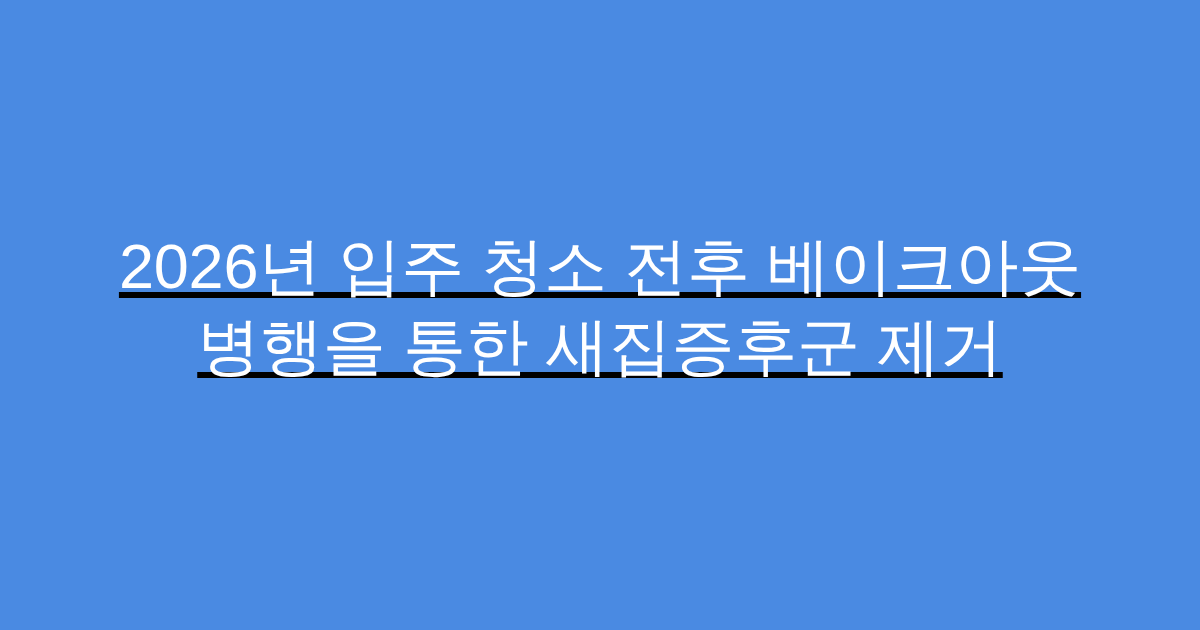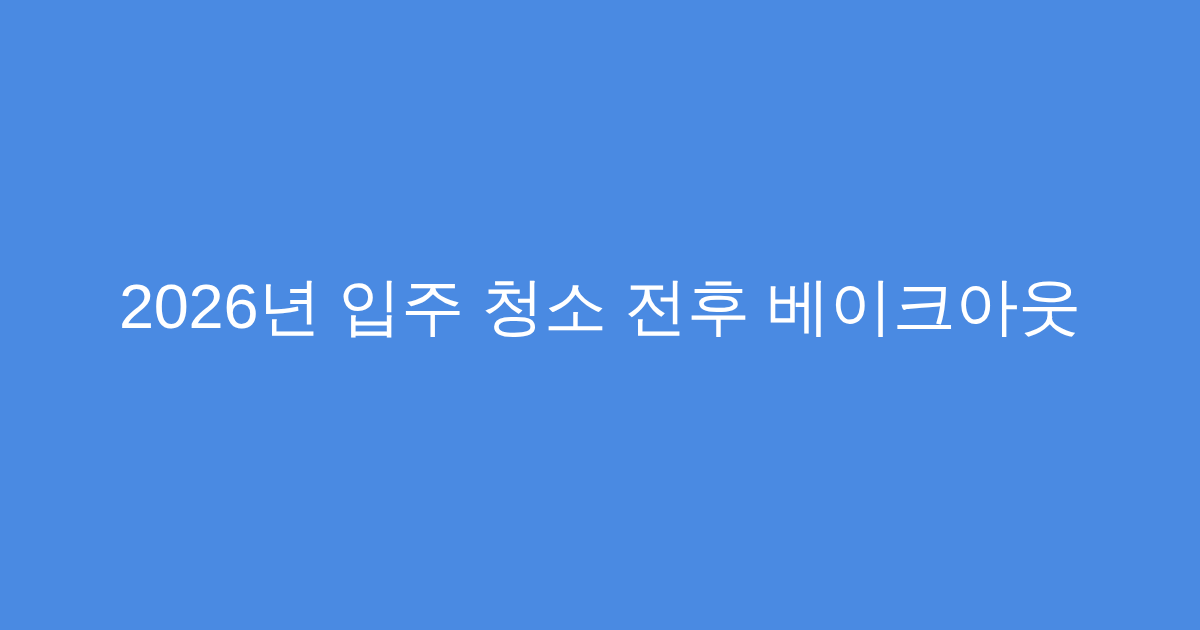--- a/index.html
+++ b/index.html
@@ -37,19 +37,20 @@
     font-size: 63px;
     line-height: 80px;
     font-weight: 400;
     letter-spacing: -0.2px;
     white-space: nowrap;
   }
 </style>
 </head>
 <body>
 
-<div id="og-card" style="background-color: rgb(74, 138, 226);">
+<div id="og-card" style="background-color: rgb(74, 138, 226); text-decoration: underline;">
 
   <div id="title-block">
     <span class="title-line" style="color: rgb(255, 255, 255);">2026년 입주 청소 전후 베이크아웃</span>
+    <span class="title-line" style="color: rgb(255, 255, 255);">병행을 통한 새집증후군 제거</span>
   </div>
 
 </div>
 
 </body></html>

